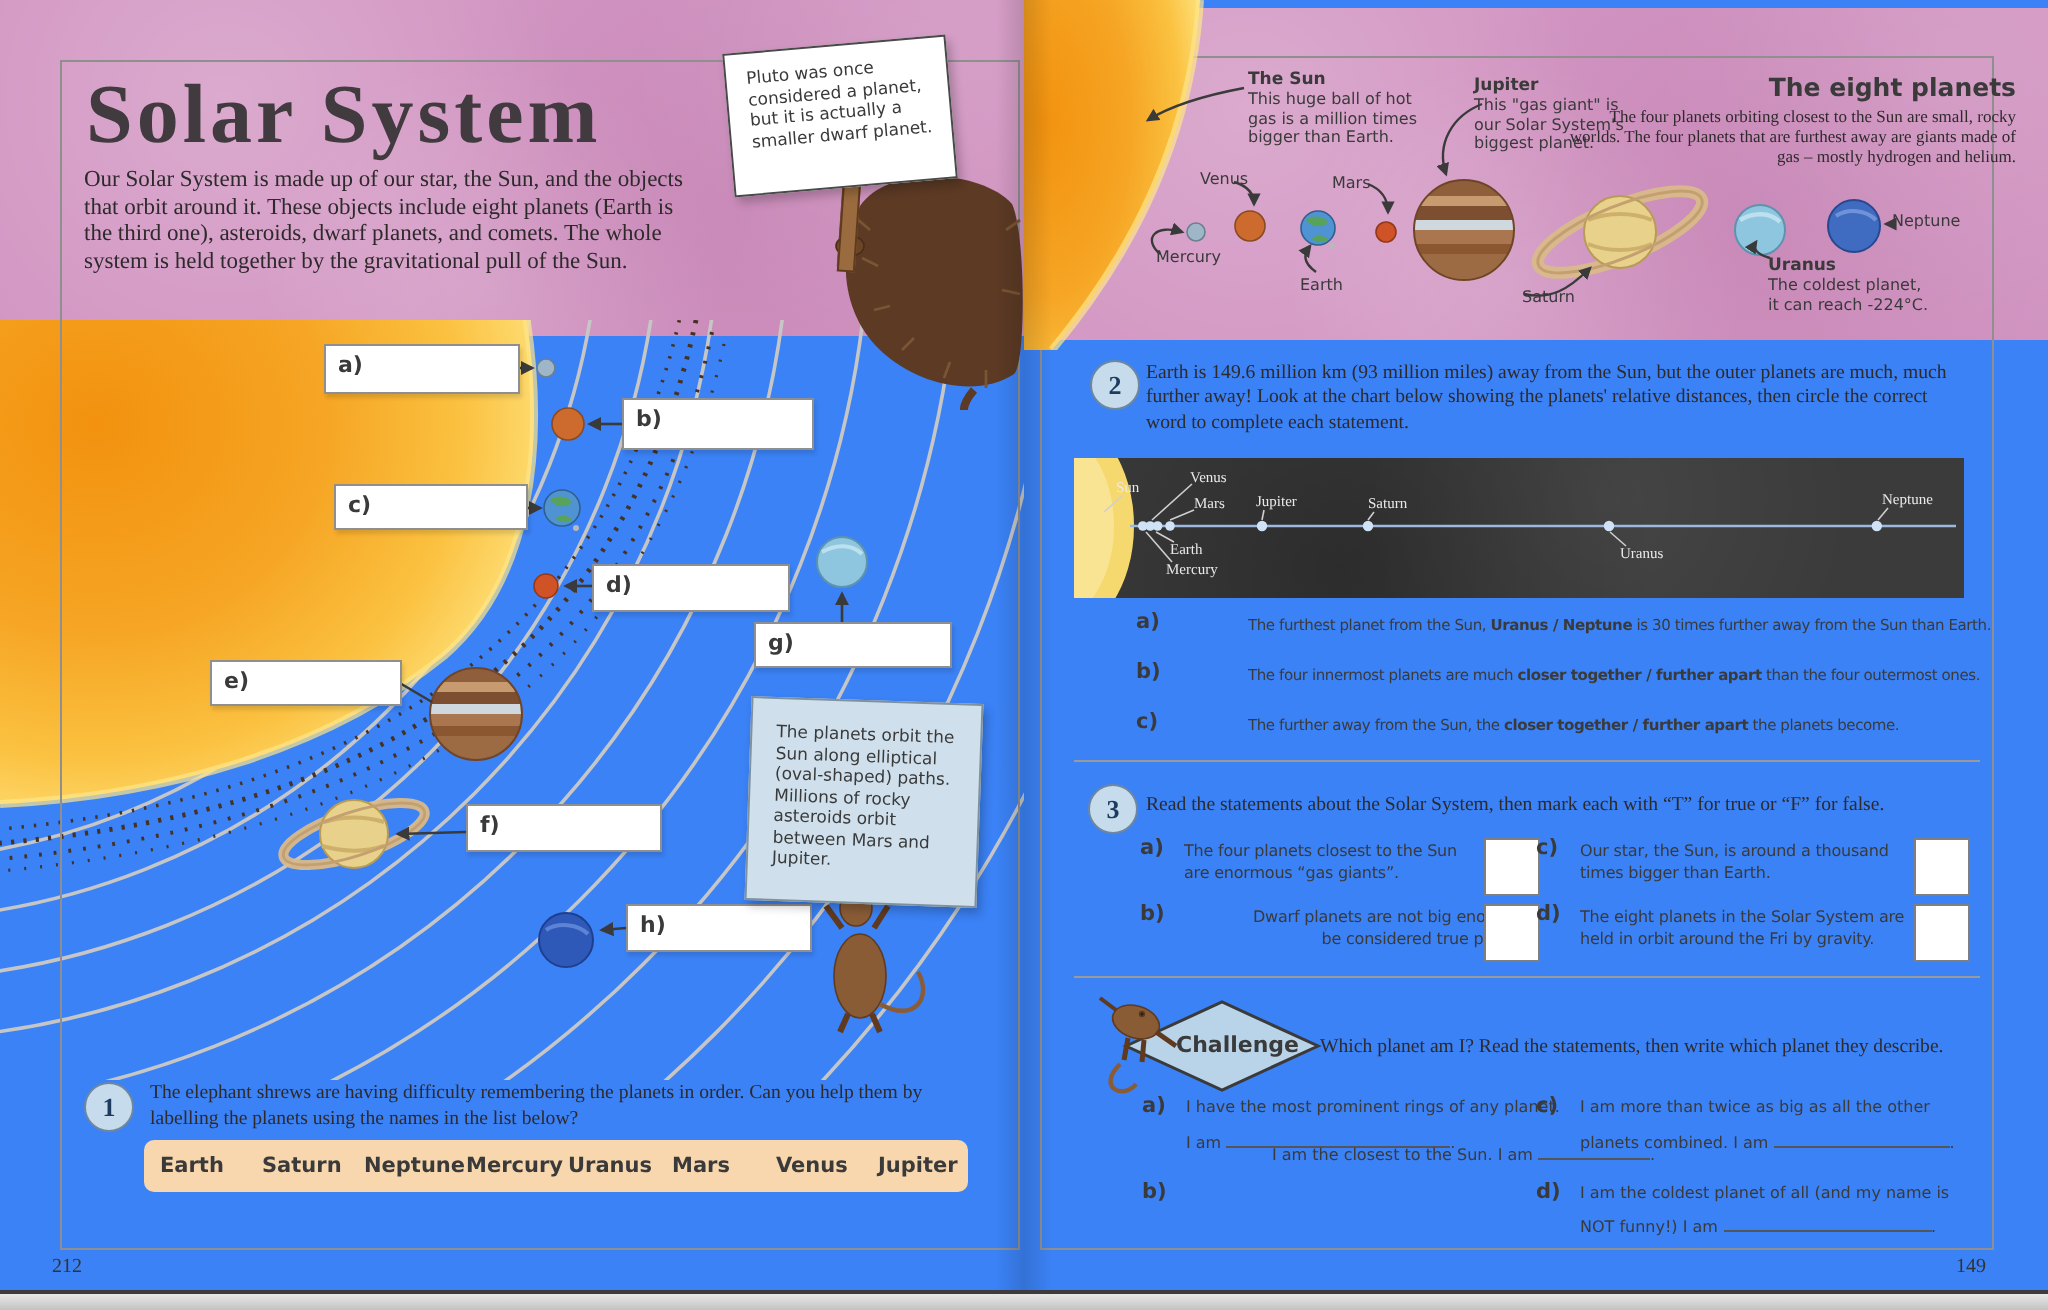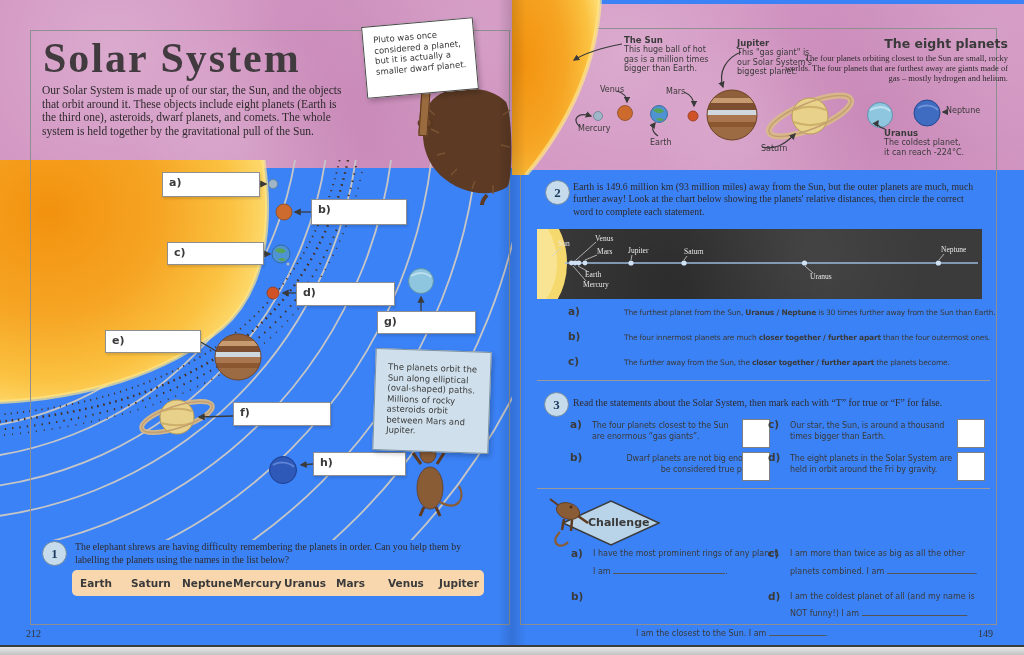--- a/index.html
+++ b/index.html
@@ -393,29 +393,30 @@
     <g fill="#8a5c36" stroke="#5f3a1f" stroke-width="0.8">
       <ellipse cx="30" cy="19" rx="12" ry="8" transform="rotate(18 30 19)"></ellipse>
       <path d="M40,24 L50,31" stroke-width="2.5" fill="none"></path>
       <path d="M20,13 L12,7" stroke-width="2" fill="none"></path>
       <circle cx="33" cy="15" r="1.2" fill="#2e1d10"></circle>
       <path d="M26,27 L24,38 M34,28 L33,39" stroke-width="2.5" fill="none"></path>
       <path d="M22,40 C10,52 24,58 30,50" fill="none" stroke="#8a5c36" stroke-width="2.2"></path>
     </g>
   </svg>
   <span class="abs hw" style="left:588px;top:516px;font-weight:bold;font-size:11px;z-index:7;">Challenge</span>
+  <div class="abs serif" style="left:660px;top:518px;width:330px;font-size:9.8px;z-index:7;">Which planet am I? Read the statements, then write which planet they describe.</div>
 
   <span class="abs hw st-letter" style="left:571px;top:547px;">a)</span>
   <div class="abs hw ch-line" style="left:593px;top:549px;">I have the most prominent rings of any planet.</div>
   <div class="abs hw ch-line" style="left:593px;top:566px;">
     <span>I am</span>
     <span class="wline" style="width:112px;"></span>.
   </div>
   <span class="abs hw st-letter" style="left:571px;top:590px;">b)</span>
-  <div class="abs hw ch-line" style="left:593px;top:628px;padding-left:43px;">
+  <div class="abs hw ch-line" style="left:593px;top:572px;padding-left:43px;">
     <span>I am the closest to the Sun. I am</span>
     <span class="wline" style="width:56px;"></span>.
   </div>
   <span class="abs hw st-letter" style="left:768px;top:547px;">c)</span>
   <div class="abs hw ch-line" style="left:790px;top:549px;">I am more than twice as big as all the other</div>
   <div class="abs hw ch-line" style="left:790px;top:566px;">
     <span>planets combined. I am</span>
     <span class="wline" style="width:88px;"></span>.
   </div>
   <span class="abs hw st-letter" style="left:768px;top:590px;">d)</span>

